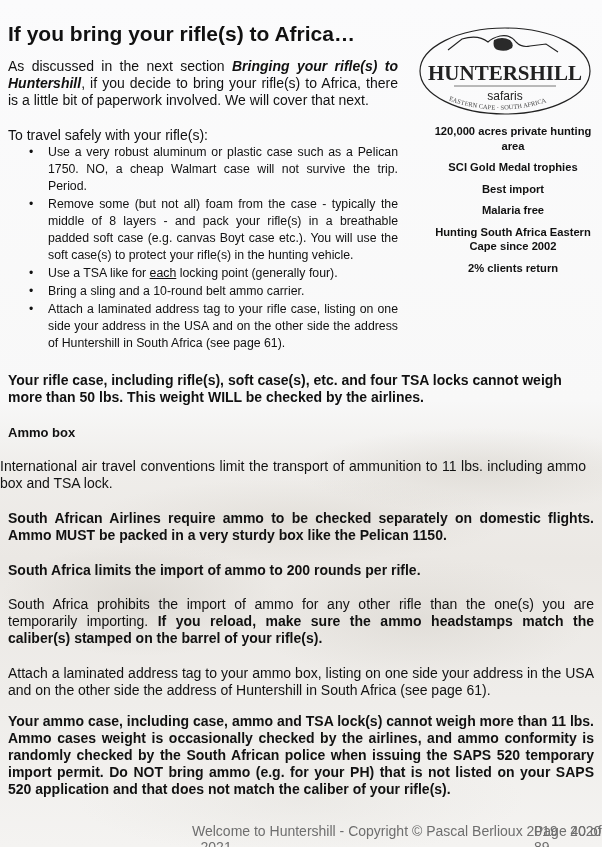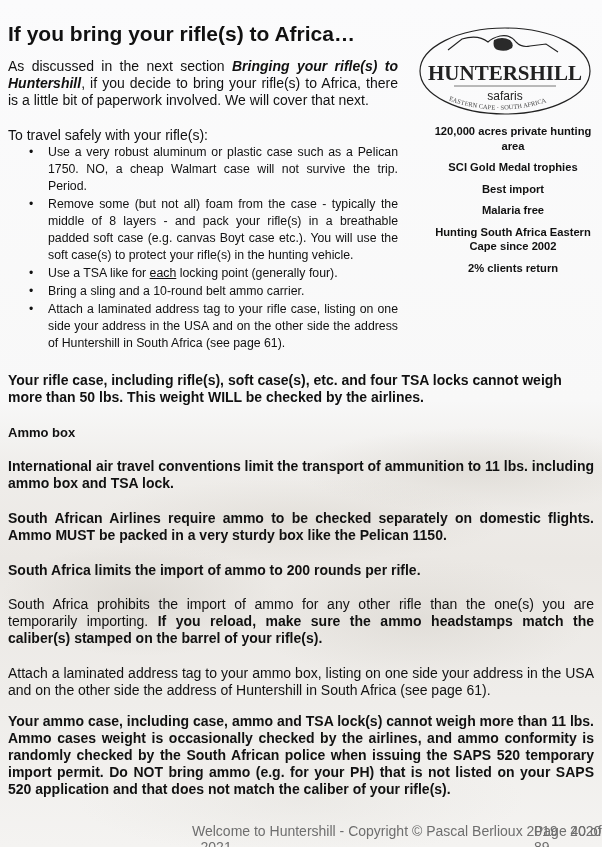--- a/index.html
+++ b/index.html
@@ -24,21 +24,21 @@
   .p { position:absolute; font-size:14px; line-height:17px; text-align:justify; }
   .intro { left:8px; top:58px; width:390px; }
   .travel-lead { left:8px; top:127px; width:390px; }
   ul.bullets { position:absolute; left:8px; top:144px; width:390px; margin:0; padding:0; list-style:none; font-size:12.3px; line-height:17px; }
   ul.bullets li { position:relative; padding-left:40px; text-align:justify; margin-bottom:1px; }
   ul.bullets li .dot { position:absolute; left:21px; top:0; }
   .u { text-decoration:underline; }
   .b { font-weight:bold; }
   .weight { left:8px; top:372px; width:590px; font-weight:bold; text-align:left; }
   .h2 { position:absolute; left:8px; top:425px; font-size:13px; font-weight:bold; }
-  .p-int { left:8px; top:458px; width:586px; font-weight:bold; }
+  .p-int { left:0; top:458px; width:586px; font-weight:normal; }
   .p-saa { left:8px; top:510px; width:586px; font-weight:bold; }
   .p-lim { left:8px; top:562px; width:586px; font-weight:bold; }
   .p-proh { left:8px; top:596px; width:586px; }
   .p-tag { left:8px; top:665px; width:586px; }
   .p-case { left:8px; top:713px; width:586px; font-weight:bold; }
   .logo { position:absolute; left:418px; top:26px; width:174px; height:90px; }
   .facts { position:absolute; left:420px; top:124px; width:170px; text-align:center; font-size:11.2px; font-weight:bold; line-height:14.5px;margin-left:8px; }
   .facts div { margin-bottom:7px; }
   .footer { position:absolute; top:823px; font-size:14px; color:#6e6e6e; }
   .footer-left { left:192px; }

